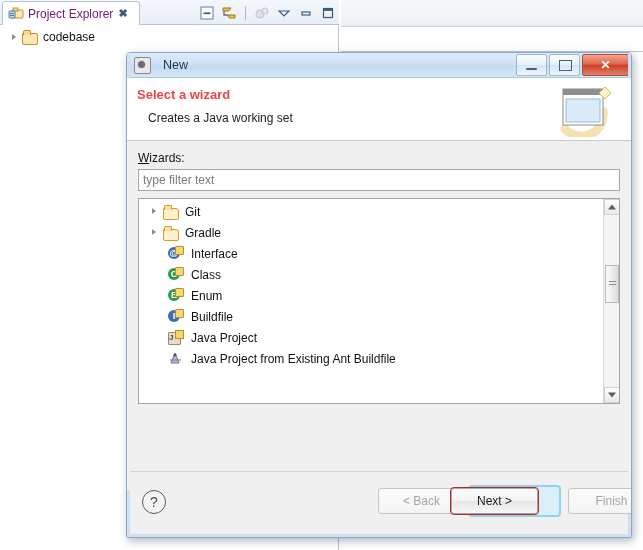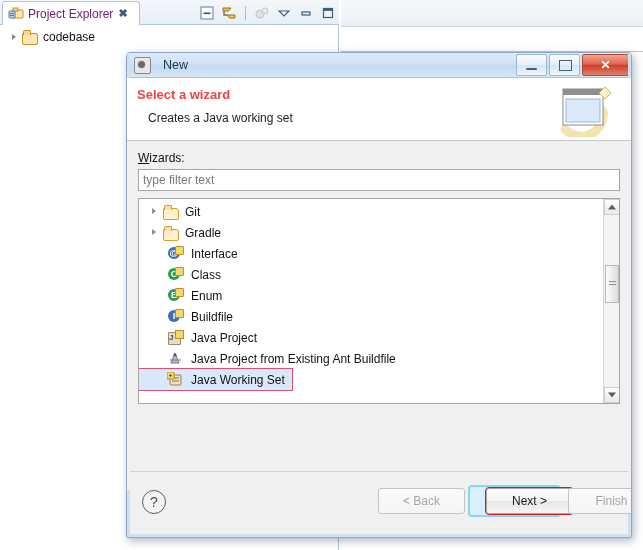--- a/index.html
+++ b/index.html
@@ -143,21 +143,21 @@
   .help-btn{position:absolute;left:12px;top:18px;width:22px;height:22px;border-radius:50%;
       border:1.5px solid #5c5c5c;color:#4a4a4a;font-size:14px;display:flex;align-items:center;justify-content:center;
       background:#f4f4f4;}
   .btn{position:absolute;top:16px;height:26px;width:87px;box-sizing:border-box;
       border:1px solid #a8a8a8;border-radius:3px;font-size:12px;
       background:linear-gradient(to bottom,#fdfdfd 0%,#f3f3f3 48%,#e6e6e6 52%,#f6f6f6 100%);
       display:flex;align-items:center;justify-content:center;color:#1a1a1a;font-family:"Liberation Sans",sans-serif;}
   .btn.disabled{color:#a6a6a6;border-color:#c4c4c4;
       background:linear-gradient(to bottom,#fbfbfb 0%,#f4f4f4 100%);}
   .btn-back{left:248px;}
-  .btn-next{left:356px;}
+  .btn-next{left:321px;}
   .btn-finish{left:438px;}
   .focus-glow{position:absolute;left:338px;top:13px;width:93px;height:32px;
       border:2px solid #8fd3ef;border-radius:4px;box-sizing:border-box;background:#d9f0fa;}
 </style>
 </head>
 <body>
 
 <div id="workbench">
 
   <div class="ws-left"></div>
@@ -329,31 +329,20 @@
           <span class="aico">
             <svg width="17" height="15" viewBox="0 0 17 15">
               <path d="M8 2 L12 12 L4 12 z" fill="#b9bfd0" stroke="#6f7792"></path>
               <circle cx="8" cy="4" r="1.6" fill="#555b6e"></circle>
               <path d="M3 9 h11" stroke="#6f7792" stroke-width="1"></path>
             </svg>
           </span>
           <span class="lbl">Java Project from Existing Ant Buildfile</span>
         </div>
 
-        <div class="t-row ind1 sel-row annot" style="width:fit-content;padding-right:5px;">
-          <span class="pico">
-            <svg width="17" height="15" viewBox="0 0 17 15">
-              <rect x="3" y="3" width="11" height="10" rx="1" fill="#f3e2bd" stroke="#9a7f45"></rect>
-              <path d="M5 6 h7 M5 9 h7" stroke="#8a7340" stroke-width="1"></path>
-              <rect x="0" y="0" width="7" height="7" fill="#f5d76e" stroke="#b8912a"></rect>
-              <path d="M2 3.5 h3 M3.5 2 v3" stroke="#7a5f13" stroke-width="1"></path>
-            </svg>
-          </span>
-          <span class="lbl">Java Working Set</span>
-        </div>
 
       </div>
 
       <div class="vsb">
         <div class="arrow up">
             <i></i>
           </div>
         <div class="thumb">
             <span class="grip"></span>
           </div>

